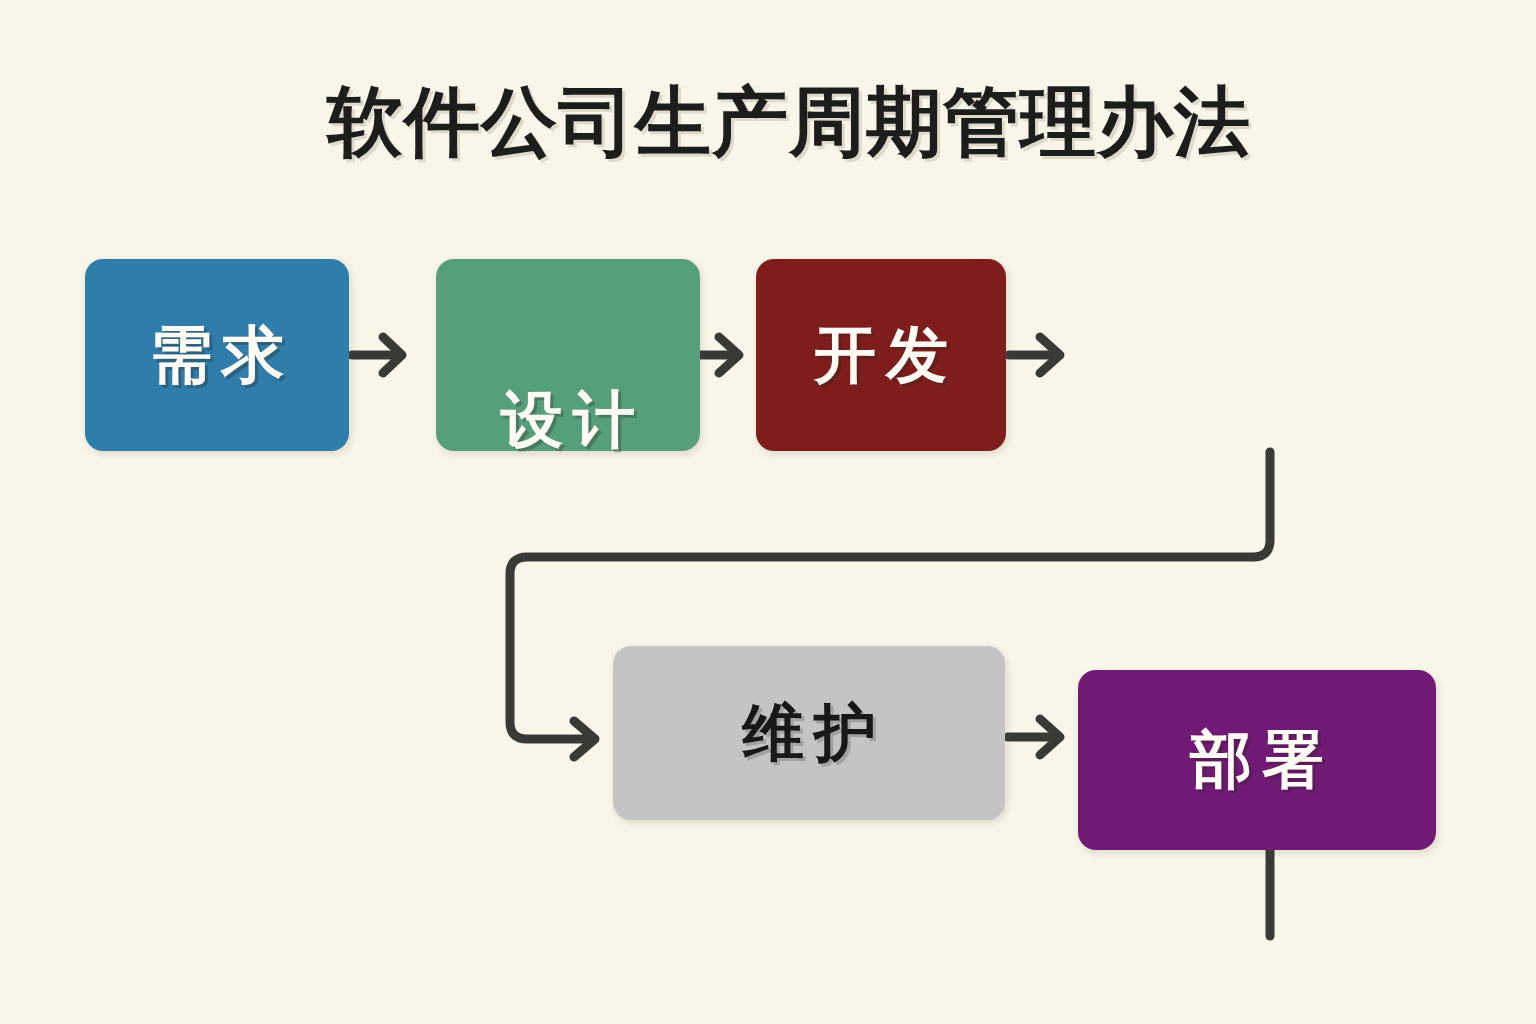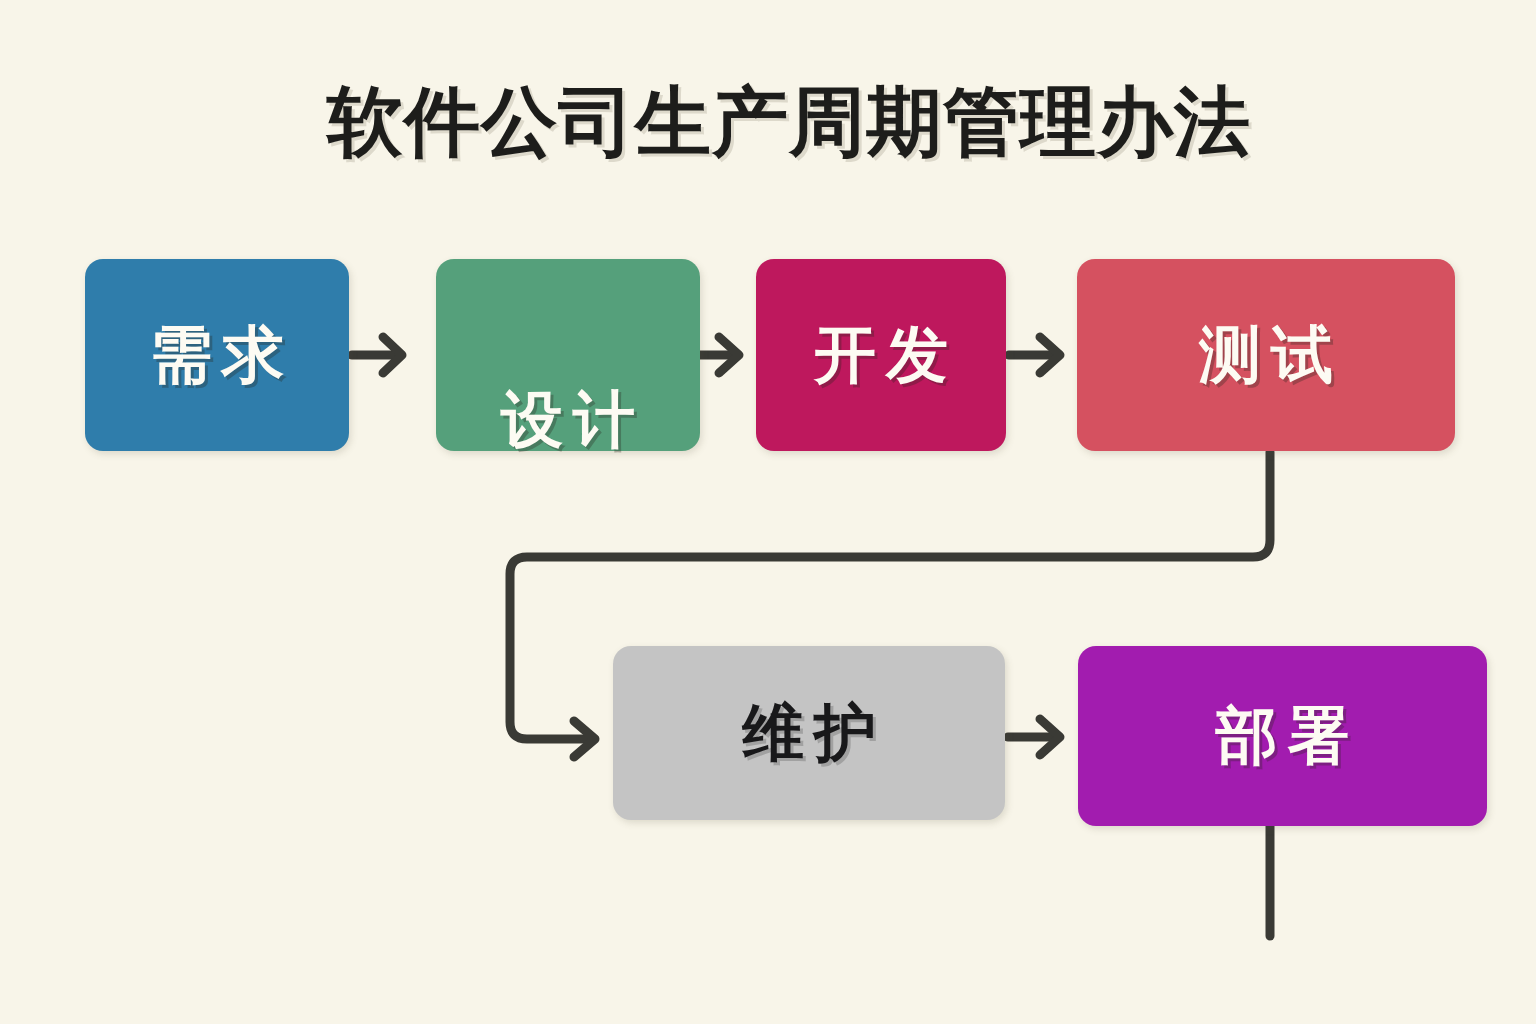--- a/index.html
+++ b/index.html
@@ -112,29 +112,26 @@
   </svg>
 
   <div class="node" style="left:85px; top:259px; width:264px; height:192px; background:#2f7dab;">
     <span class="node-label label-light">需求</span>
   </div>
 
   <div class="node" style="left:436px; top:259px; width:264px; height:192px; background:#55a07b;align-items:flex-end;">
     <span class="node-label label-light">设计</span>
   </div>
 
-  <div class="node" style="left:756px; top:259px; width:250px; height:192px; background:#be185d;">
+  <div class="node" style="left:756px; top:259px; width:250px; height:192px; background:#7f1d1d;">
     <span class="node-label label-light">开发</span>
   </div>
 
-  <div class="node" style="left:1077px; top:259px; width:378px; height:192px; background:#d55160;">
-    <span class="node-label label-light">测试</span>
-  </div>
 
   <div class="node" style="left:613px; top:646px; width:392px; height:174px; background:#c4c4c4;">
     <span class="node-label label-dark">维护</span>
   </div>
 
-  <div class="node" style="left:1078px; top:646px; width:409px; height:180px; background:#a21caf;">
+  <div class="node" style="left:1078px; top:670px; width:358px; height:180px; background:#701a75;">
     <span class="node-label label-light">部署</span>
   </div>
 
 </div>
 
 </body></html>

